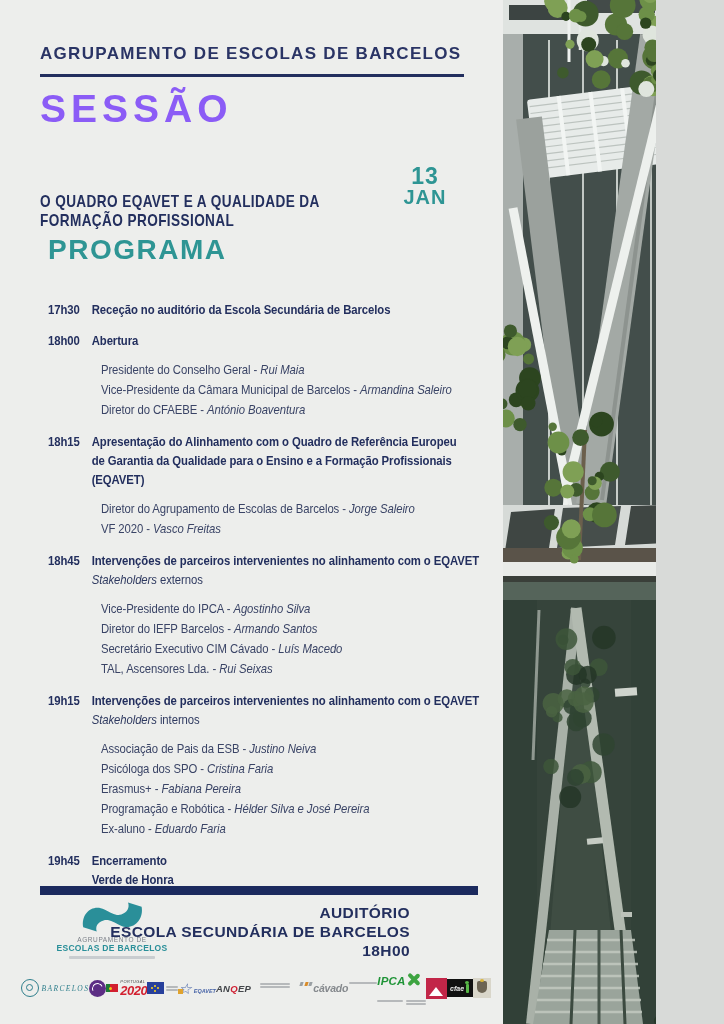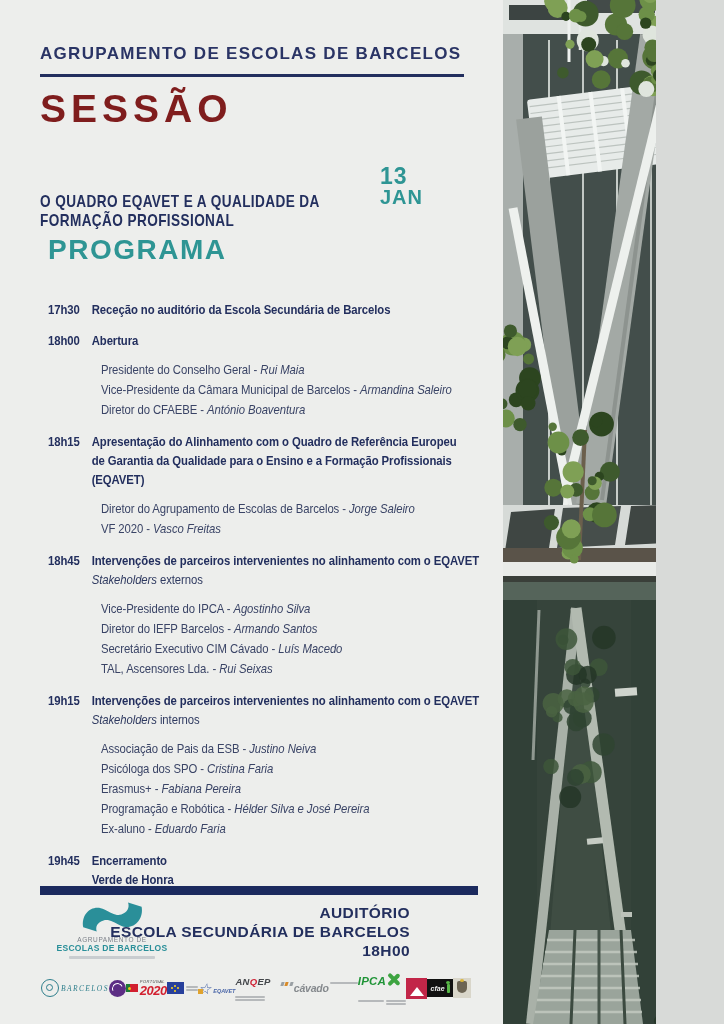--- a/index.html
+++ b/index.html
@@ -4,22 +4,22 @@
 <style>
   html,body{margin:0;padding:0;background:#d8dad8;}
   .poster{position:relative;width:656px;height:1024px;background:#edeeec;overflow:hidden;
           font-family:"Liberation Sans",sans-serif;}
 
   
   .school-title{position:absolute;left:40px;top:44px;font-size:17px;font-weight:700;
                 letter-spacing:1.3px;color:#2a3465;white-space:nowrap;}
   .title-rule{position:absolute;left:40px;top:74px;width:424px;height:3px;background:#222e5e;}
   .session-title{position:absolute;left:40px;top:86px;font-size:39px;font-weight:700;
-                 letter-spacing:5px;line-height:45px;color:#7f1d1d;white-space:nowrap;}
-  .date-block{position:absolute;left:380px;top:165px;width:90px;text-align:left;
+                 letter-spacing:5px;line-height:45px;color:#8b5cf6;white-space:nowrap;}
+  .date-block{position:absolute;left:380px;top:165px;width:90px;text-align:center;
               color:#2e9594;font-weight:700;}
   .date-day{font-size:23px;line-height:22px;letter-spacing:1px;}
   .date-month{font-size:20px;line-height:21px;letter-spacing:1px;}
   .subtitle{position:absolute;left:40px;top:192px;font-size:17px;font-weight:700;color:#232f5e;
             line-height:19px;letter-spacing:.5px;transform:scaleX(.8);transform-origin:left top;
             white-space:nowrap;}
   .program{position:absolute;left:48px;top:234px;font-size:28px;font-weight:700;
            letter-spacing:1.5px;color:#2e9594;}
 
   
@@ -68,21 +68,21 @@
   .p2020-sup{font-size:4px;color:#444;letter-spacing:.4px;}
   .p2020-num{font-size:13px;font-weight:700;color:#d21f2f;letter-spacing:-.5px;}
   .eu-rect{width:17px;height:12px;background:#27409c;position:relative;flex:none;}
   .eu-rect:after{content:"";position:absolute;left:7px;top:3px;width:2px;height:2px;
            background:#ffd617;border-radius:50%;
            box-shadow:3px 2px 0 #ffd617,-3px 2px 0 #ffd617,0 5px 0 #ffd617;}
   .star{font-size:15px;line-height:15px;color:#4a66a8;position:relative;}
   .star i{position:absolute;left:0;bottom:2px;width:5px;height:5px;background:#e0a32e;
           font-style:normal;}
   .eq-label{font-size:5.5px;color:#4a66a8;font-weight:700;align-self:flex-end;margin-bottom:2px;}
-  .anqep-col{display:flex;flex-direction:column;align-items:flex-start;gap:9px;}
+  .anqep-col{display:flex;flex-direction:row;align-items:flex-start;gap:9px;}
   .anqep-txt{font-size:9.5px;font-weight:700;color:#43464a;letter-spacing:.3px;}
   .anqep-txt .q{color:#cf2033;}
   .cavado-col{display:flex;flex-direction:row;align-items:flex-start;gap:1px;}
   .cavado-ticks{display:flex;gap:1.5px;margin-left:10px;}
   .cavado-ticks b{width:3px;height:4px;transform:skewX(-18deg);}
   .cavado-txt{font-size:10.5px;color:#85898d;font-weight:700;letter-spacing:-.2px;}
   .ipca-col{display:flex;flex-direction:column;gap:13px;}
   .ipca-txt{font-size:11.5px;font-weight:700;color:#1f9437;letter-spacing:.2px;}
   .greenmark{width:15px;height:15px;position:relative;}
   .greenmark:before,.greenmark:after{content:"";position:absolute;left:6px;top:0;width:3.5px;

